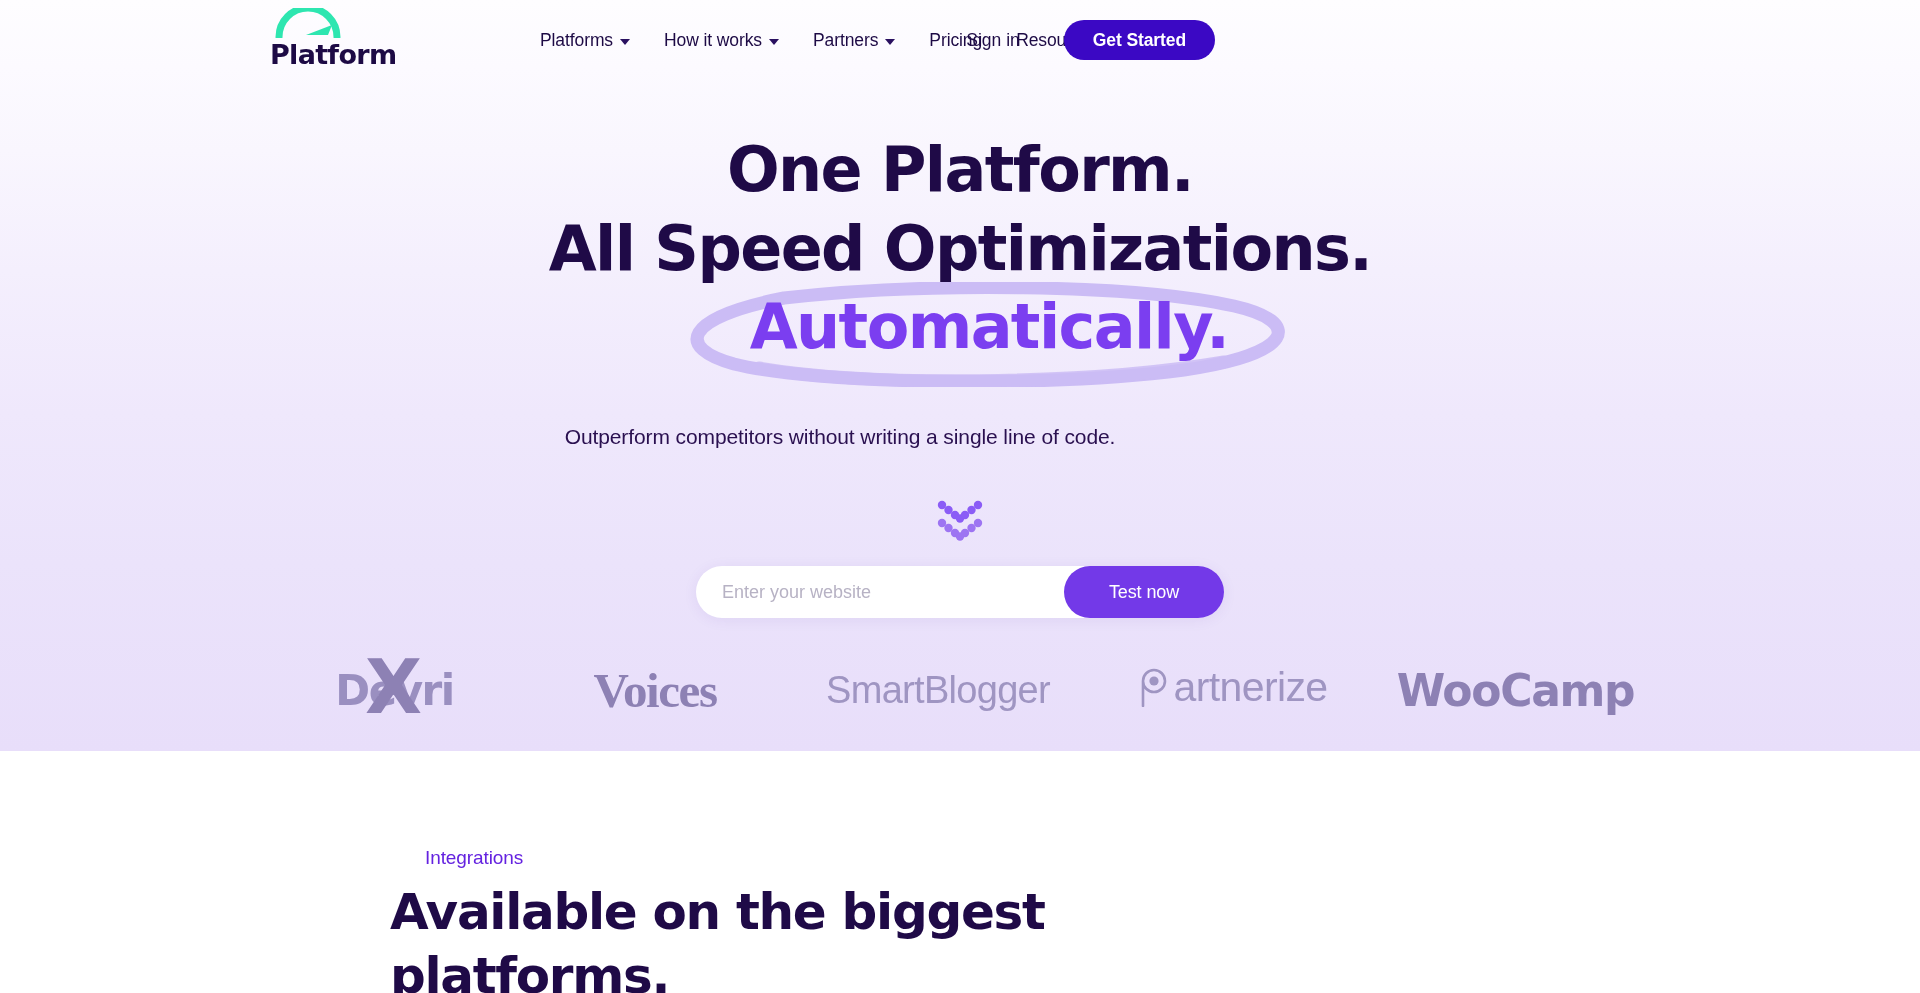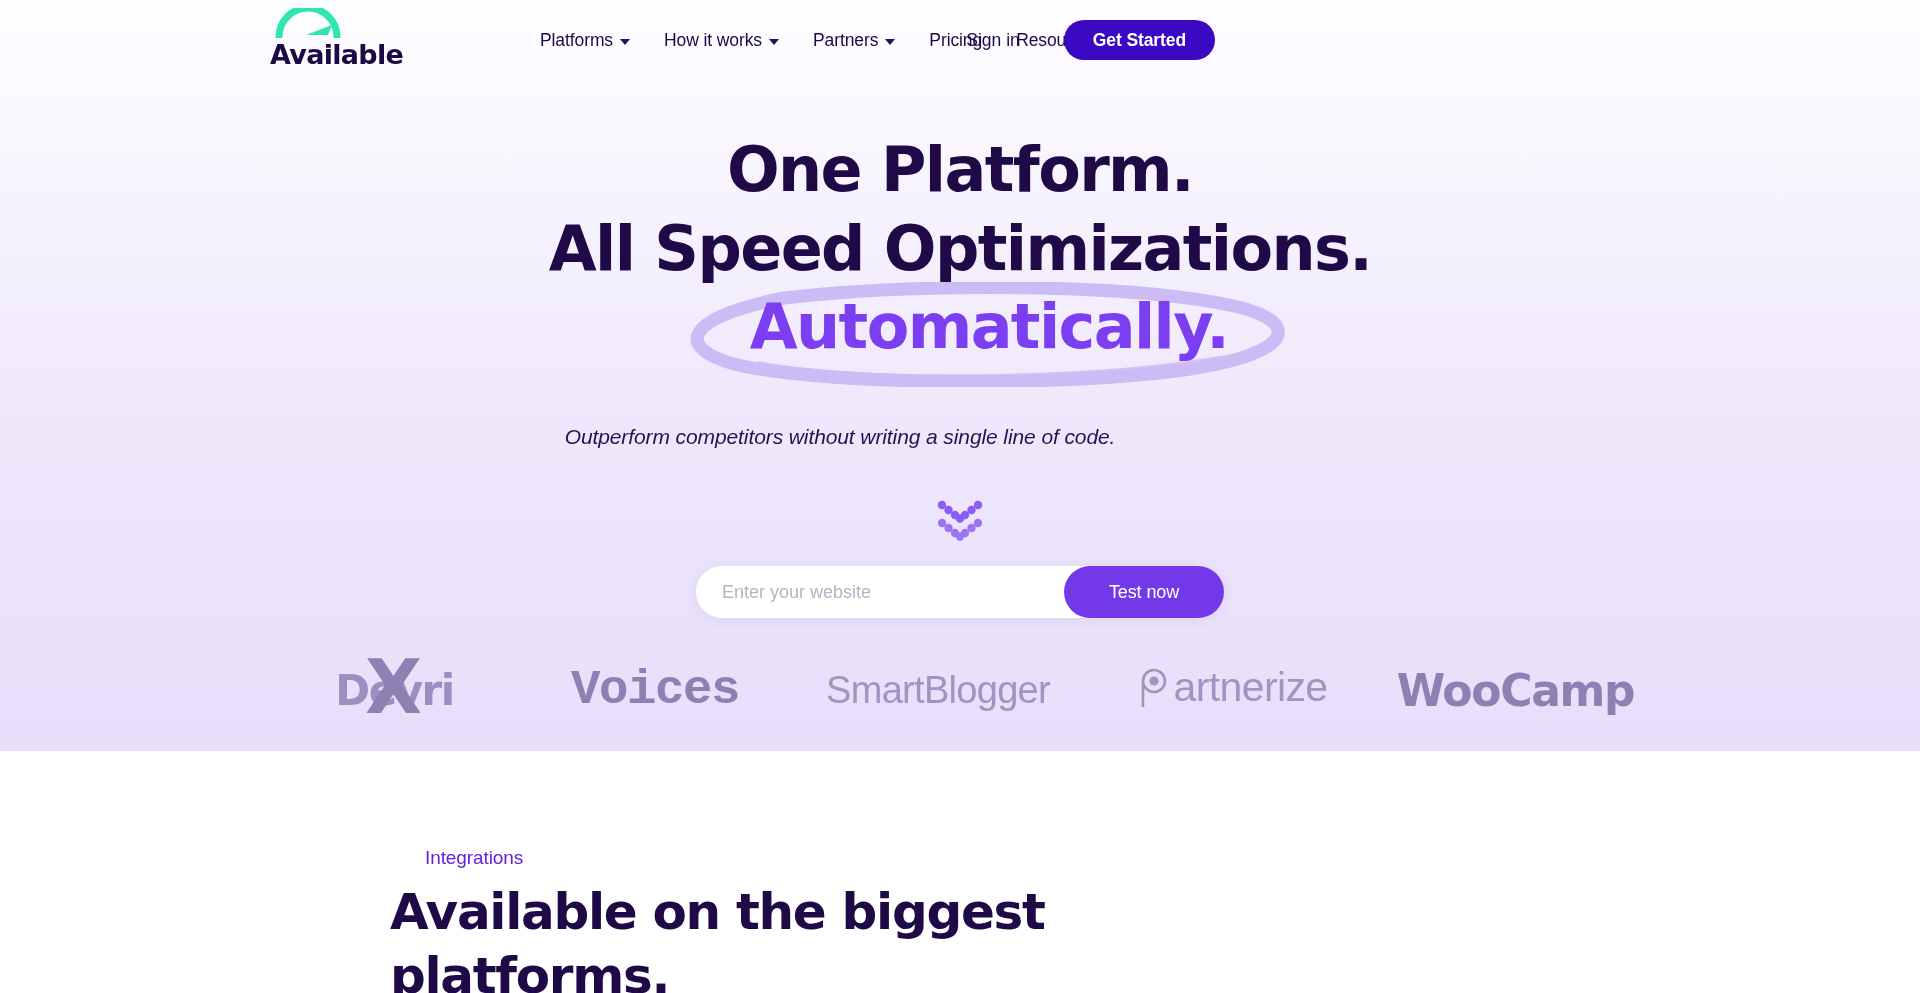--- a/index.html
+++ b/index.html
@@ -164,21 +164,20 @@
   }
 
   .subtitle {
     position: absolute;
     top: 425px; left: 0;
     width: 1680px;
     text-align: center;
     font-size: 21px;
     color: #2a1050;
     letter-spacing: -0.1px;
-    font-style: italic;
   }
 
   .chevrons {
     position: absolute;
     top: 495px;
     left: 50%;
     transform: translateX(-50%);
     width: 70px;
     height: 60px;
   }
@@ -254,21 +253,21 @@
     position: absolute;
     top: -16px;
     left: 98px;
     font-family: "DejaVu Sans", sans-serif;
     font-weight: bold;
     font-size: 74px;
     color: #8d81b4;
     line-height: 1;
   }
   .client-voices {
-    font-family: Liberation Mono, monospace;
+    font-family: Liberation Serif, serif;
     font-weight: bold;
     font-size: 49px;
     letter-spacing: -1.4px;
     width: 266px;
     color: #8d81b4;
   }
   .client-smartblogger {
     font-family: "Liberation Sans", sans-serif;
     font-weight: normal;
     font-size: 38px;
@@ -338,21 +337,21 @@
 
     <div class="header">
 
       <a class="logo">
         <span class="logo-mark">
           <svg width="76" height="30" viewBox="0 0 76 30">
             <path d="M9 29 A28 28 0 0 1 67 29" fill="none" stroke="#2ee6b0" stroke-width="7" stroke-linecap="round"></path>
             <path d="M36 27 L62 17 L58 27 Z" fill="#2ee6b0"></path>
           </svg>
         </span>
-        <span class="logo-word">Available</span>
+        <span class="logo-word">Platform</span>
       </a>
 
       <nav class="nav">
         <div class="nav-item">
           <span>Platforms</span>
           <i class="caret"></i>
         </div>
         <div class="nav-item">
           <span>How it works</span>
           <i class="caret"></i>

